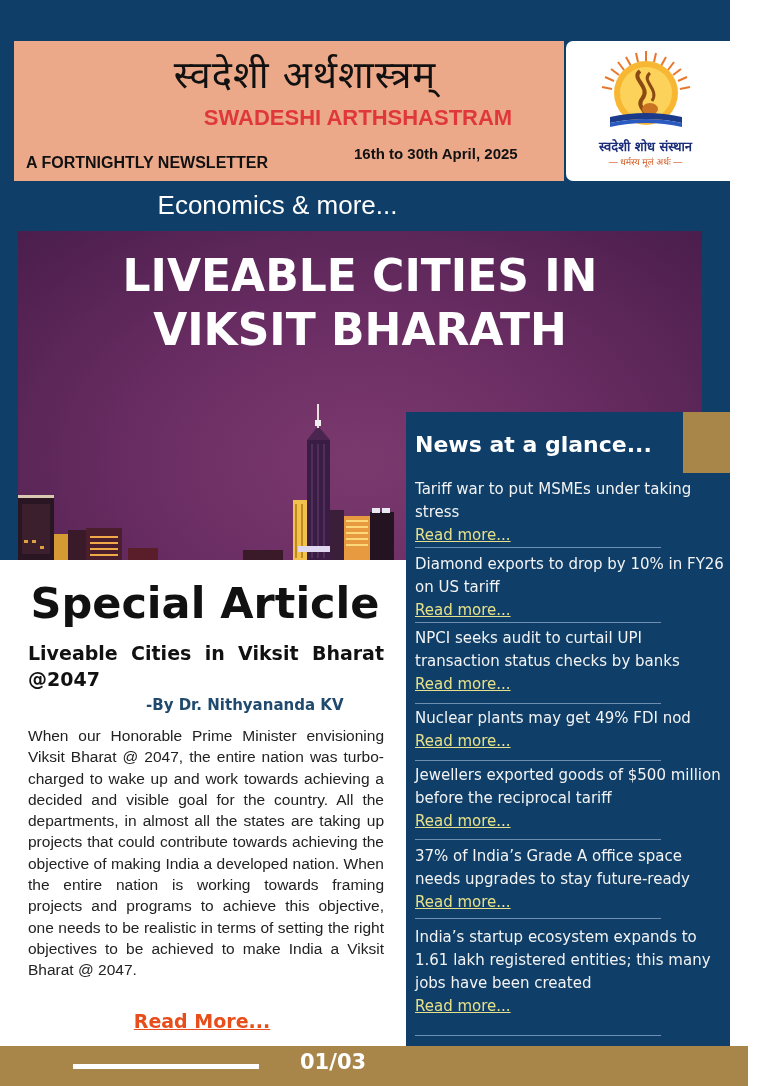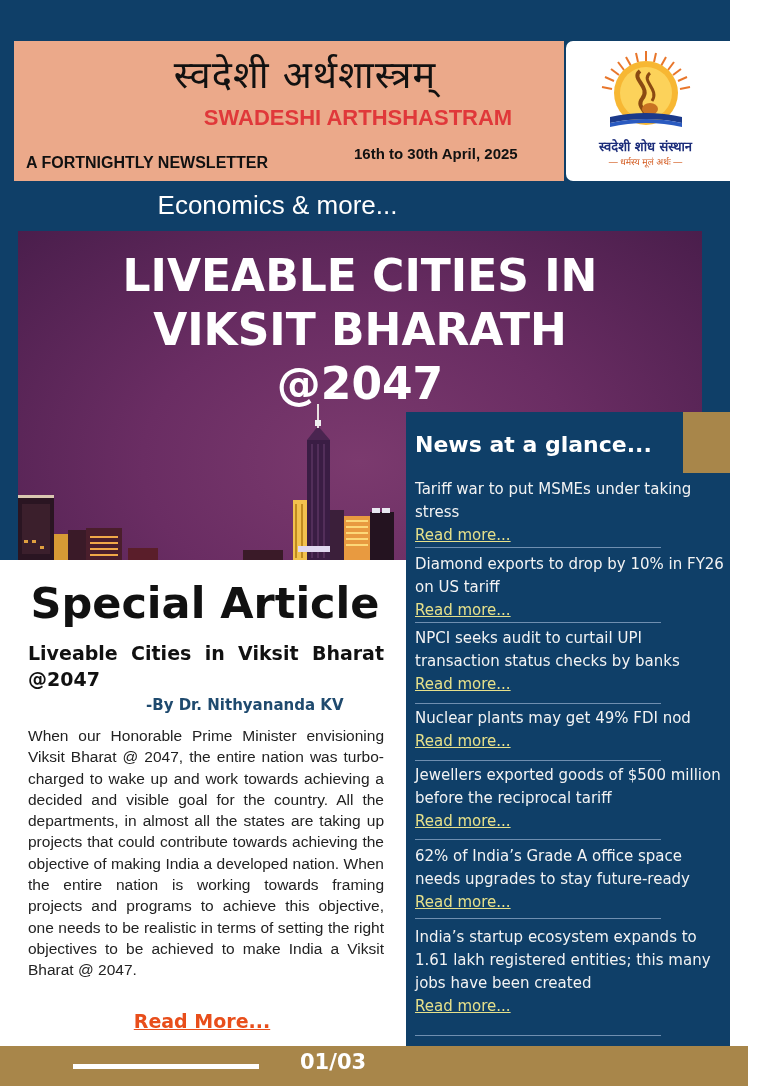--- a/index.html
+++ b/index.html
@@ -92,21 +92,20 @@
   <div class="logo-name">स्वदेशी शोध संस्थान</div>
   <div class="logo-motto">— धर्मस्य मूलं अर्थः —</div>
 </div>
 
 <div class="tagline">Economics &amp; more...</div>
 
 <div class="hero">
   <div class="hero-title">
     <div>LIVEABLE CITIES IN</div>
     <div>VIKSIT BHARATH</div>
-    <div>@2047</div>
   </div>
   <svg class="skyline" width="684" height="160" viewBox="0 0 684 160">
 
     <rect x="0" y="96" width="36" height="64" fill="#2a1522"></rect>
     <rect x="0" y="95" width="36" height="3" fill="#d9c7b0"></rect>
     <rect x="4" y="104" width="28" height="50" fill="#3b1f2c"></rect>
     <g fill="#e0a040">
         <rect x="6" y="140" width="4" height="3"></rect>
         <rect x="14" y="140" width="4" height="3"></rect>
         <rect x="22" y="146" width="4" height="3"></rect>
@@ -189,21 +188,21 @@
 </div>
 <div class="news-sep" style="top:760px;"></div>
 
 <div class="news-item" style="top:764px;">
   <div class="news-headline">Jewellers exported goods of $500 million before the reciprocal tariff</div>
   <a class="news-link">Read more...</a>
 </div>
 <div class="news-sep" style="top:839px;"></div>
 
 <div class="news-item" style="top:845px;">
-  <div class="news-headline">62% of India’s Grade A office space needs upgrades to stay future-ready</div>
+  <div class="news-headline">37% of India’s Grade A office space needs upgrades to stay future-ready</div>
   <a class="news-link">Read more...</a>
 </div>
 <div class="news-sep" style="top:918px;"></div>
 
 <div class="news-item" style="top:926px;">
   <div class="news-headline">India’s startup ecosystem expands to 1.61 lakh registered entities; this many jobs have been created</div>
   <a class="news-link">Read more...</a>
 </div>
 <div class="news-sep" style="top:1035px;"></div>
 

